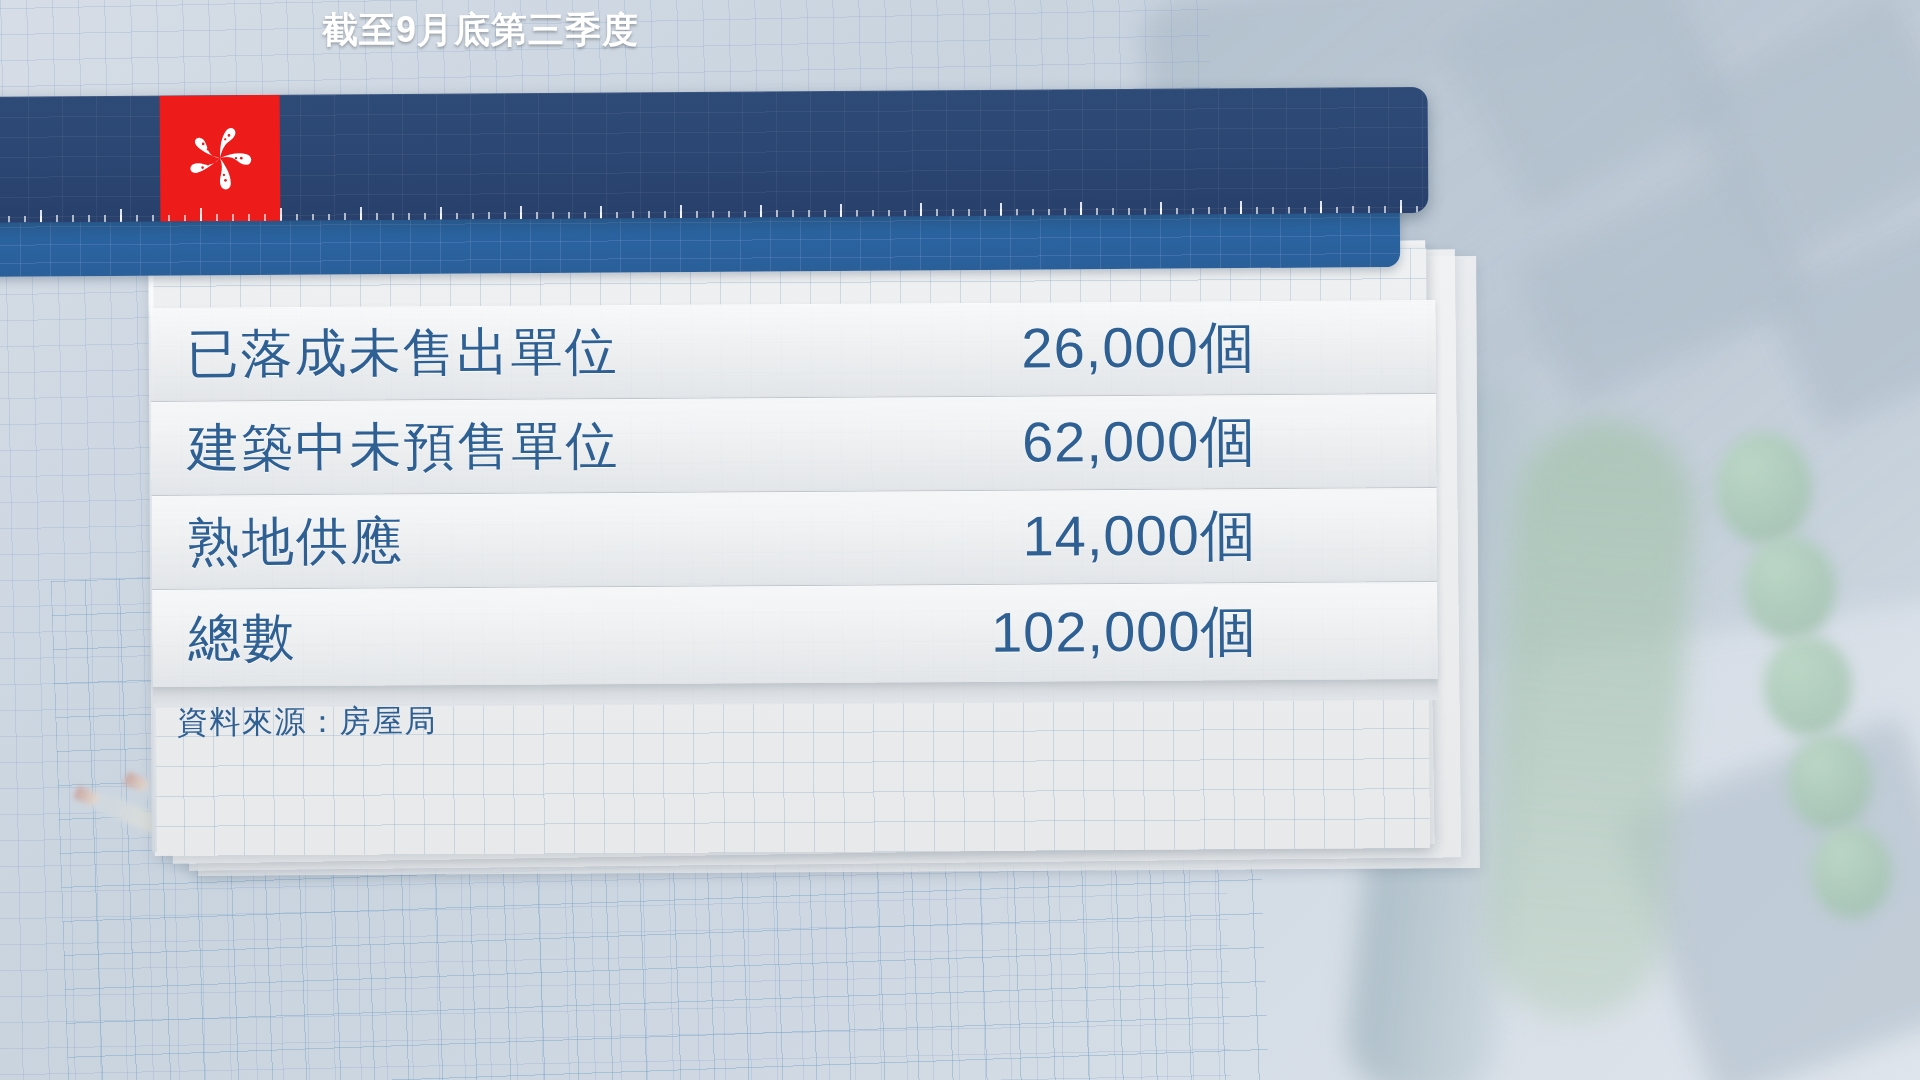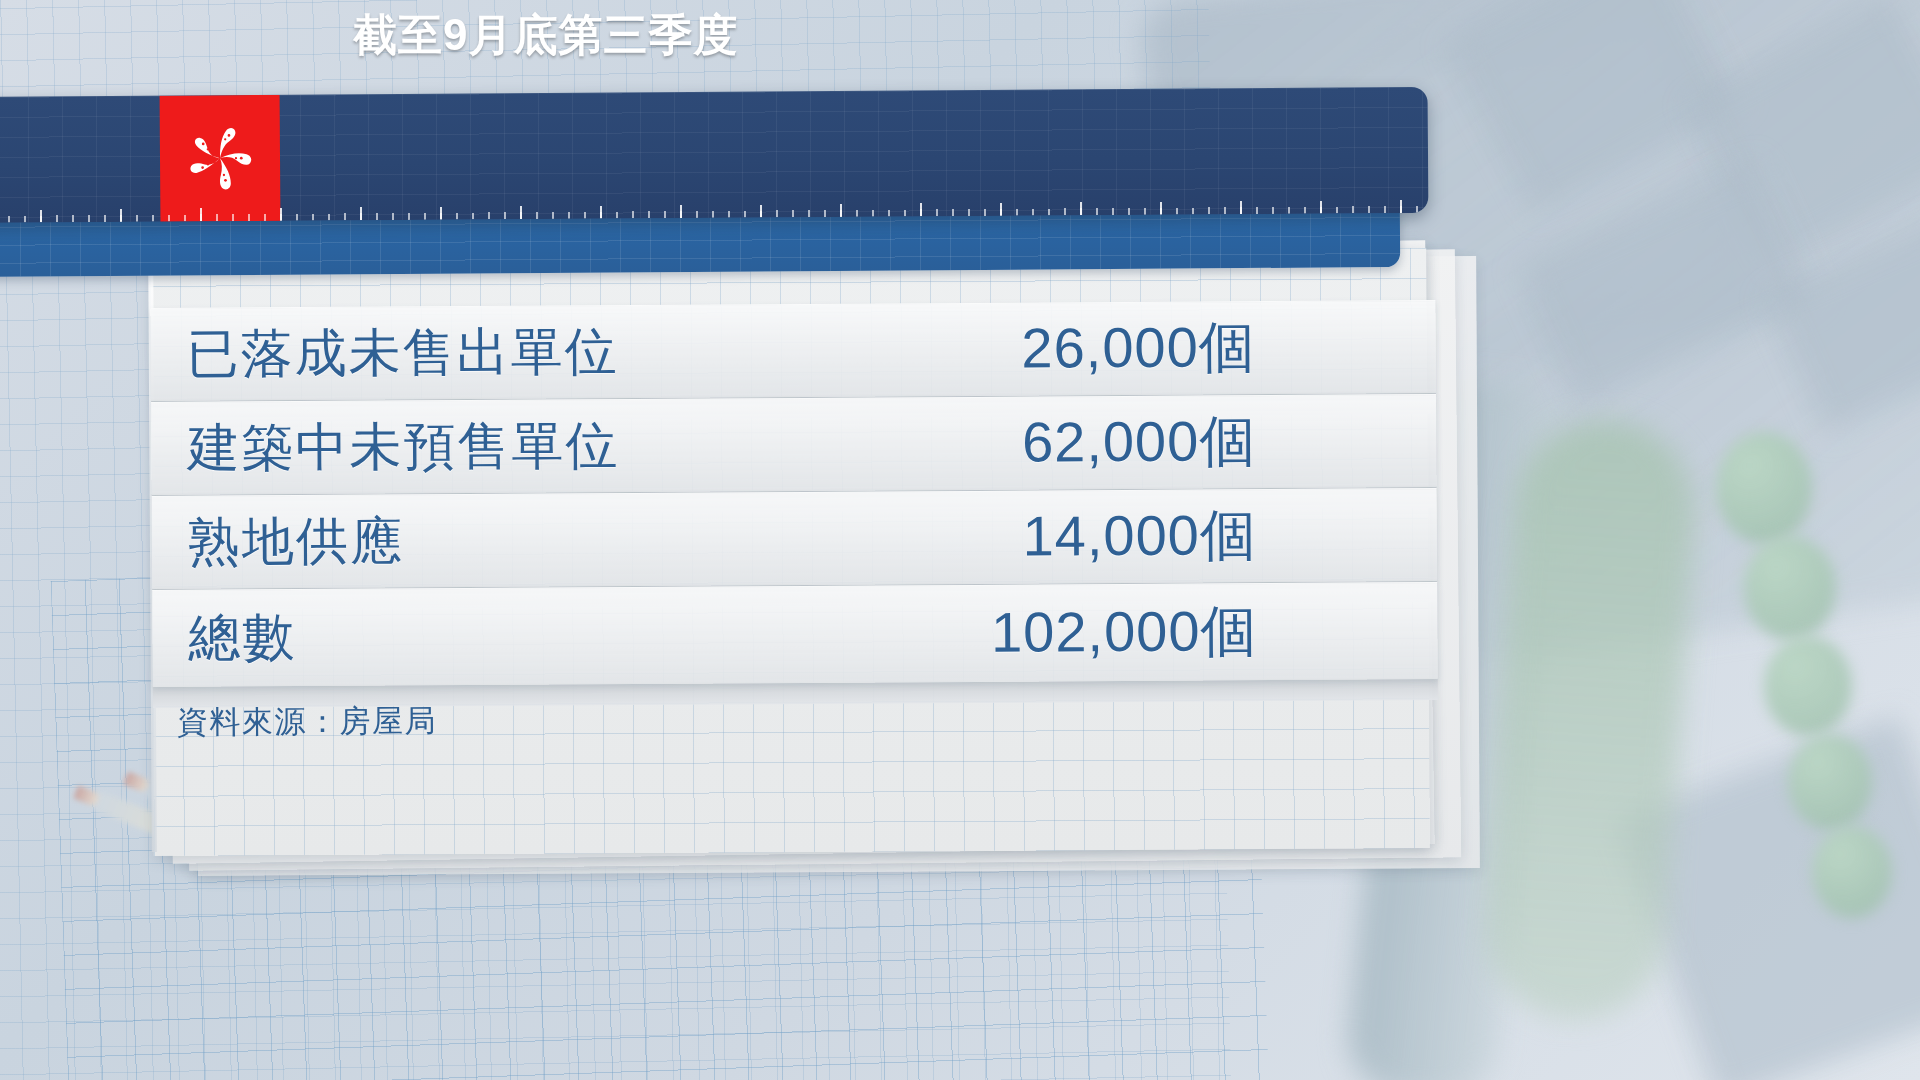--- a/index.html
+++ b/index.html
@@ -208,23 +208,23 @@
     overflow: hidden;
   }
   #subtitle-bar .mesh {
     position: absolute; inset: 0;
     background:
       repeating-linear-gradient(to right, rgba(255,255,255,.10) 0 1px, transparent 1px 30px),
       repeating-linear-gradient(to bottom, rgba(255,255,255,.10) 0 1px, transparent 1px 18px);
   }
   #subtitle-text {
     position: absolute;
-    left: 353px; top: 6px;
+    left: 322px; top: 6px;
     color: #ffffff;
-    font-size: 44px;
+    font-size: 36px;
     font-weight: bold;
     letter-spacing: 1px;
     white-space: nowrap;
     text-shadow: 0 2px 3px rgba(0,0,0,.28);
   }
 
   
   #title-bar {
     position: absolute;
     left: -40px; top: 92px;

